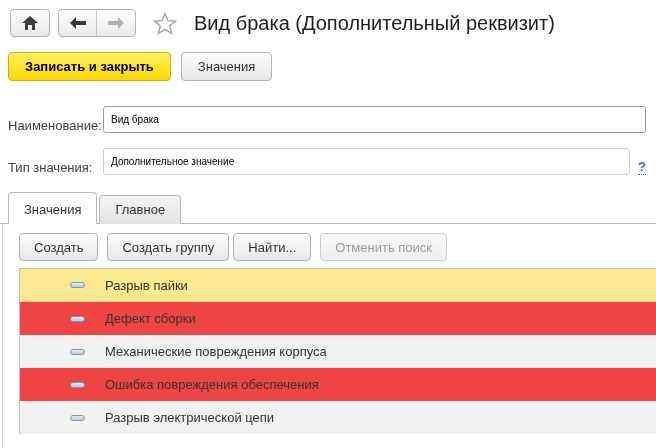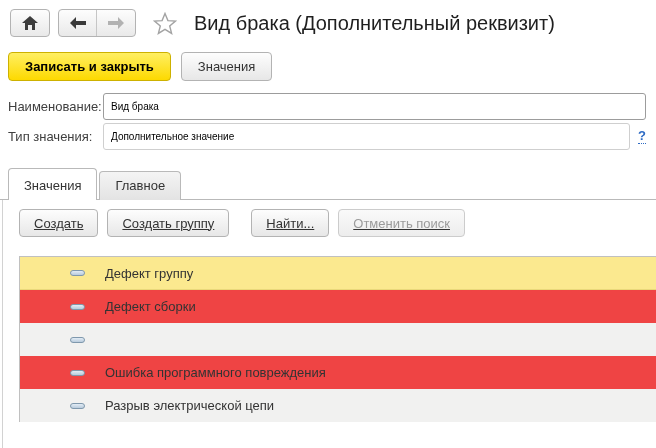--- a/index.html
+++ b/index.html
@@ -87,23 +87,23 @@
   .btn:disabled {
     color: #9b9b9b;
     background: linear-gradient(#fafafa, #ededed);
     border-color: #cccccc;
     cursor: default;
   }
 
   
   .field-row {
     display: flex;
-    align-items: center;
+    align-items: flex-end;
     padding: 0 10px 0 8px;
-    margin-top: 0;
+    margin-top: 12px;
     height: 30px;
   }
   .field-label {
     width: 95px;
     color: #3f3f3f;
     flex: 0 0 95px;
   }
   .text-input {
     font-family: inherit;
     font-size: 10px;
@@ -154,26 +154,25 @@
 
   
   .panel {
     margin-left: 2px;
     border-left: 1px solid #d2d2d2;
     height: 100%;
   }
   .panel-cmdbar {
     display: flex;
     align-items: center;
-    padding: 9px 0 19px 16px;
-    text-decoration: underline;
+    padding: 9px 0 7px 16px;
   }
   .panel-cmdbar .btn { height: 28px; padding: 0 14px; }
   .gap-sm { margin-left: 9px; }
-  .gap-lg { margin-left: 22px; }
+  .gap-lg { margin-left: 4px; }
 
   
   .list {
     margin-left: 16px;
     border-top: 1px solid #c0c0c0;
     border-left: 1px solid #c0c0c0;
   }
   .list-row {
     display: flex;
     align-items: center;
@@ -263,31 +262,32 @@
   <div class="panel-cmdbar">
     <button class="btn">Создать</button>
     <button class="btn gap-sm">Создать группу</button>
     <button class="btn gap-lg">Найти...</button>
     <button class="btn gap-sm" disabled="">Отменить поиск</button>
   </div>
 
   <div class="list">
     <div class="list-row selected">
       <span class="item-icon"></span>
-      <span class="list-row-label">Дефект группу</span>
+      <span class="list-row-label">Разрыв пайки</span>
     </div>
     <div class="list-row even">
       <span class="item-icon"></span>
       <span class="list-row-label">Дефект сборки</span>
     </div>
     <div class="list-row odd">
       <span class="item-icon"></span>
+      <span class="list-row-label">Механические повреждения корпуса</span>
     </div>
     <div class="list-row even">
       <span class="item-icon"></span>
-      <span class="list-row-label">Ошибка программного повреждения</span>
+      <span class="list-row-label">Ошибка повреждения обеспечения</span>
     </div>
     <div class="list-row odd">
       <span class="item-icon"></span>
       <span class="list-row-label">Разрыв электрической цепи</span>
     </div>
   </div>
 </div>
 
 </body></html>

